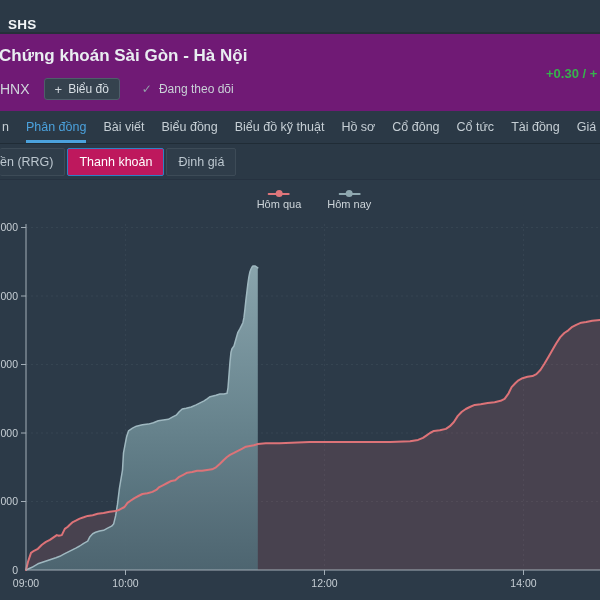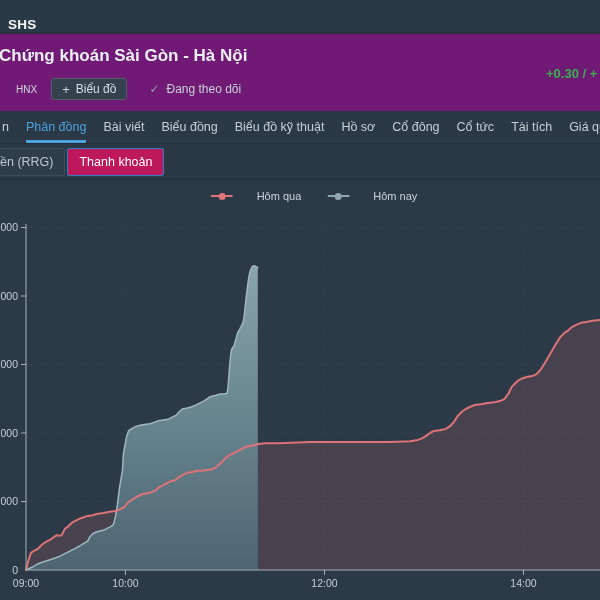--- a/index.html
+++ b/index.html
@@ -11,21 +11,21 @@
     -webkit-font-smoothing:antialiased;
   }
   
   .topbar{height:32px;display:flex;align-items:flex-end;padding-left:8px;
     background:#2b3946;border-bottom:2px solid #253039;}
   .ticker{font-weight:bold;font-size:13.5px;color:#f2f5f7;letter-spacing:.3px;}
   
   .header{position:relative;height:77px;background:#701a75;}
   .page-title{position:absolute;left:-1px;top:12px;font-size:17px;font-weight:bold;color:#e9eef1;white-space:nowrap;}
   .meta-row{position:absolute;left:0;top:44px;display:flex;align-items:center;white-space:nowrap;}
-  .exchange{font-size:10px;color:#cfd6db;margin-right:14px;margin-left:16px;}
+  .exchange{font-size:14px;color:#cfd6db;margin-right:14px;}
   .btn-chart{display:inline-flex;align-items:center;gap:6px;height:22px;padding:0 10px;
     background:#35424e;border:1px solid #4f5e6a;border-radius:3px;color:#d8dfe4;font-size:12px;cursor:pointer;}
   .btn-chart .plus{font-size:13px;color:#cfd6db;}
   .watching{display:inline-flex;align-items:center;gap:7px;margin-left:22px;font-size:12px;color:#c9d1d7;cursor:pointer;}
   .watching .check{color:#94a1aa;font-size:12px;}
   .price-change{position:absolute;left:546px;top:32px;font-size:13px;font-weight:bold;color:#37b24d;white-space:nowrap;}
   .update-time{position:absolute;left:431px;top:56px;font-size:11px;color:#8b98a2;white-space:nowrap;}
   
   .tabbar{height:32px;display:flex;align-items:stretch;gap:17px;padding-left:2px;
     border-bottom:1px solid #202c36;background:#2b3946;}
@@ -35,21 +35,21 @@
   
   .subtabs{height:35px;display:flex;align-items:center;background:#2b3946;}
   .subtab{height:26px;display:inline-flex;align-items:center;padding:0 11px;margin-right:2px;
     background:#2f3d4a;border:1px solid #3d4b57;color:#bcc7cf;font-size:12.5px;cursor:pointer;border-radius:2px;white-space:nowrap;}
   .subtab:first-child{padding-left:0;border-left:none;}
   .subtab.active{background:#be185d;border-color:#2e81c4;color:#ffffff;}
   
   .chart{position:relative;height:422px;background:#2c3a48;border-top:1px solid #263240;}
   .legend{position:absolute;top:10px;left:50%;transform:translateX(calc(-50% + 14px));
     display:flex;gap:26px;align-items:center;z-index:2;}
-  .legend-item{display:flex;align-items:center;gap:24px;font-size:11px;color:#ccd4d9;cursor:pointer;}
+  .legend-item{display:flex;align-items:center;gap:1px;font-size:11px;color:#ccd4d9;cursor:pointer;flex-direction:column;}
   .lg-marker{position:relative;width:22px;height:7px;}
   .lg-line{position:absolute;left:0;top:2.5px;width:22px;height:2px;border-radius:1px;}
   .lg-dot{position:absolute;left:7.5px;top:0;width:7px;height:7px;border-radius:50%;}
   svg{display:block;}
   text{font-family:"Liberation Sans","DejaVu Sans",sans-serif;}
 </style>
 </head>
 <body>
 
 <div class="topbar">
@@ -74,27 +74,28 @@
 
 <div class="tabbar" id="tabbar">
     <div class="tab">n</div>
     <div class="tab active">Phân đồng</div>
     <div class="tab">Bài viết</div>
     <div class="tab">Biểu đồng</div>
     <div class="tab">Biểu đồ kỹ thuật</div>
     <div class="tab">Hồ sơ</div>
     <div class="tab">Cổ đông</div>
     <div class="tab">Cổ tức</div>
-    <div class="tab">Tài tích</div>
+    <div class="tab">Tài đồng</div>
     <div class="tab">Giá quá khứ</div>
   </div>
 
 <div class="subtabs" id="subtabs">
     <div class="subtab">ền (RRG)</div>
     <div class="subtab active">Thanh khoản</div>
+    <div class="subtab">Định giá</div>
   </div>
 
 <div class="chart">
   <div class="legend" id="legend">
       <div class="legend-item">
         <span class="lg-marker">
           <span class="lg-line" style="background: rgb(224, 118, 123);"></span>
           <span class="lg-dot" style="background: rgb(224, 118, 123);"></span>
         </span>
         <span>Hôm qua</span>

